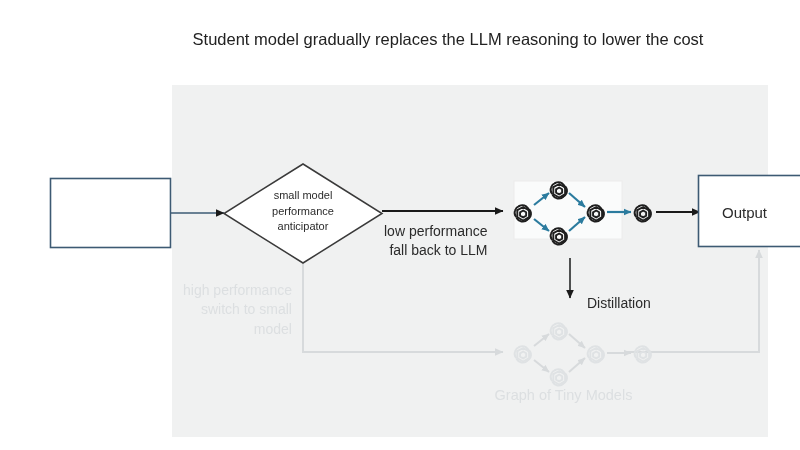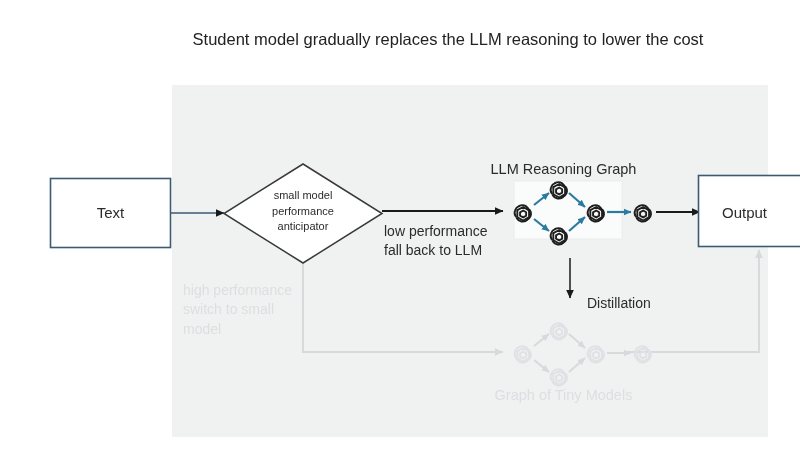--- a/index.html
+++ b/index.html
@@ -30,20 +30,21 @@
     width: 800px;
     height: 450px;
   }
 
   
   .txt {
     position: absolute;
     color: #2b2b2b;
     white-space: pre;
     line-height: 1.32;
+    text-align: right;
   }
 
   .title {
     left: 0;
     top: 29px;
     width: 800px;
     text-align: center;
     font-size: 16.5px;
     color: #222222;
   }
@@ -211,30 +212,28 @@
 
     <line x1="608" y1="212" x2="652" y2="212" stroke="#1a1a1a" stroke-width="1.8" marker-end="url(#ah-dark)"></line>
 
     <rect x="650.5" y="175.5" width="120" height="71" fill="#ffffff" stroke="#3d5a73" stroke-width="1.6"></rect>
 
     <line x1="522" y1="258" x2="522" y2="298" stroke="#1a1a1a" stroke-width="1.5" marker-end="url(#ah-dark)"></line>
   </svg>
 
   <div class="txt title">Student model gradually replaces the LLM reasoning to lower the cost</div>
 
-  <div class="txt box-label text-box-label">Text</div>
 
   <div class="txt diamond-label">small model
 performance
 anticipator</div>
 
   <div class="txt edge-label-low">low performance
 fall back to LLM</div>
 
-  <div class="txt graph-caption">LLM Reasoning Graph</div>
 
   <div class="txt distillation-label">Distillation</div>
 
   <div class="txt box-label output-box-label">Output</div>
 
   <div class="txt faded edge-label-high">high performance
 switch to small
 model</div>
 
   <div class="txt faded tiny-caption">Graph of Tiny Models</div>

